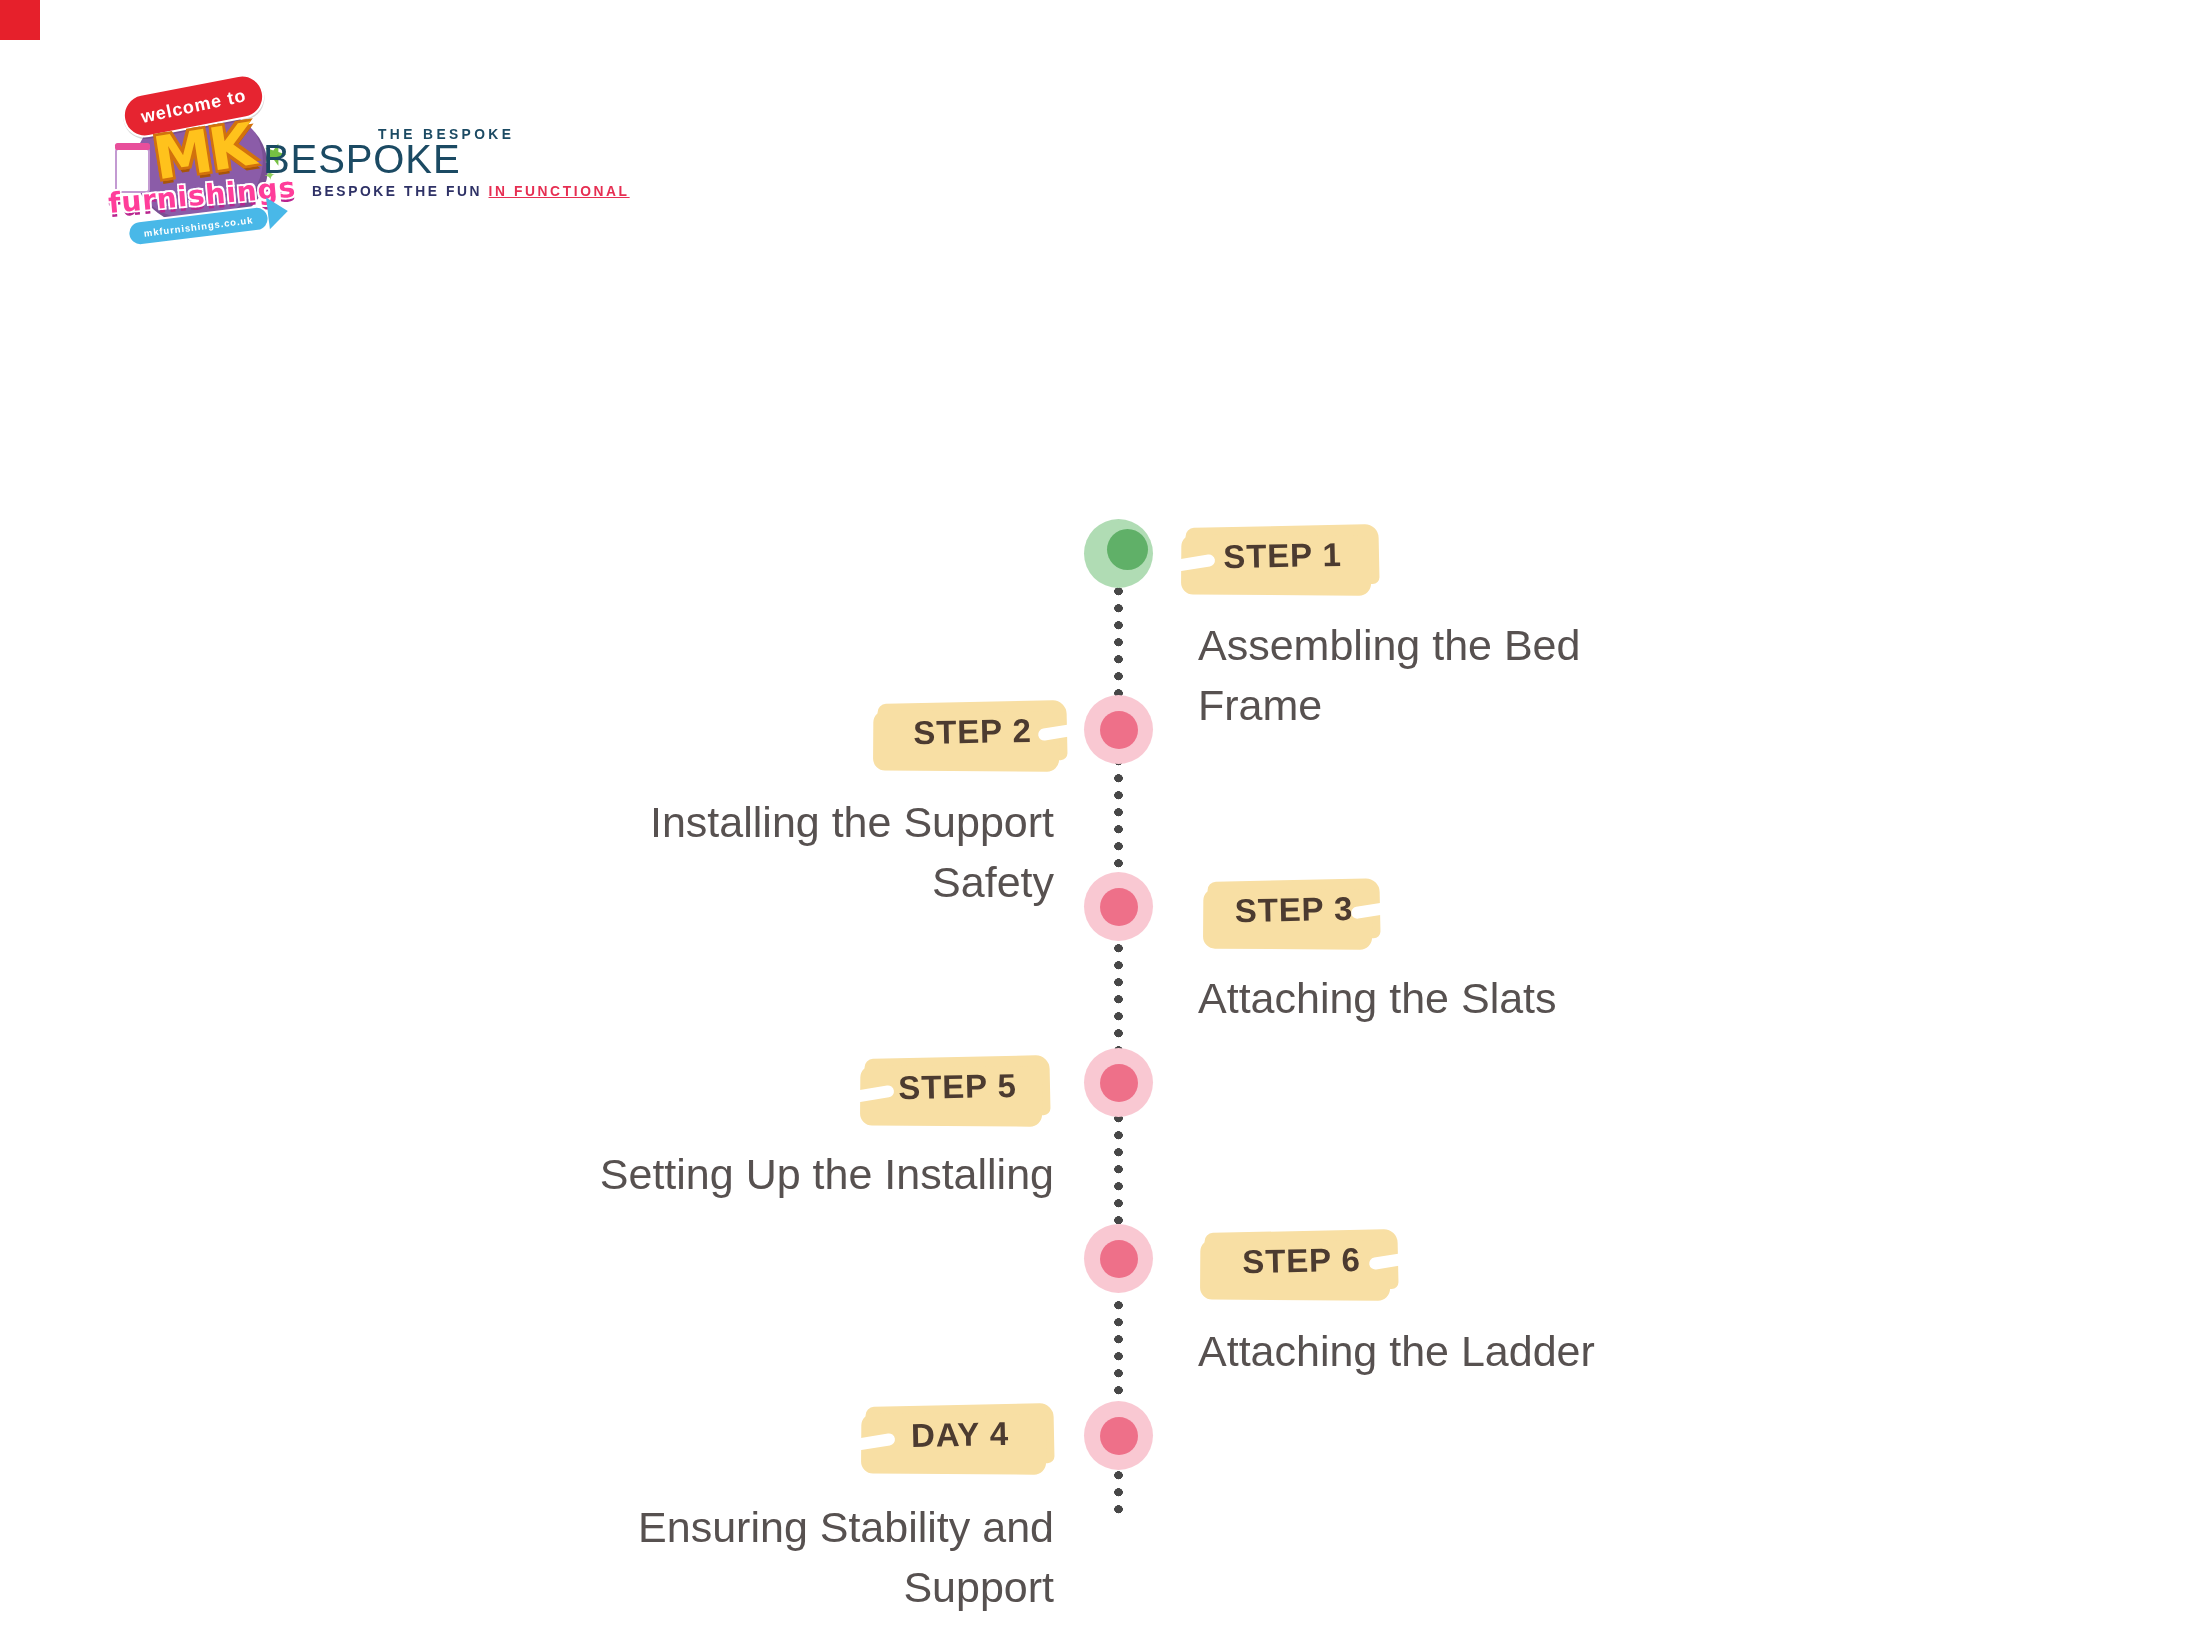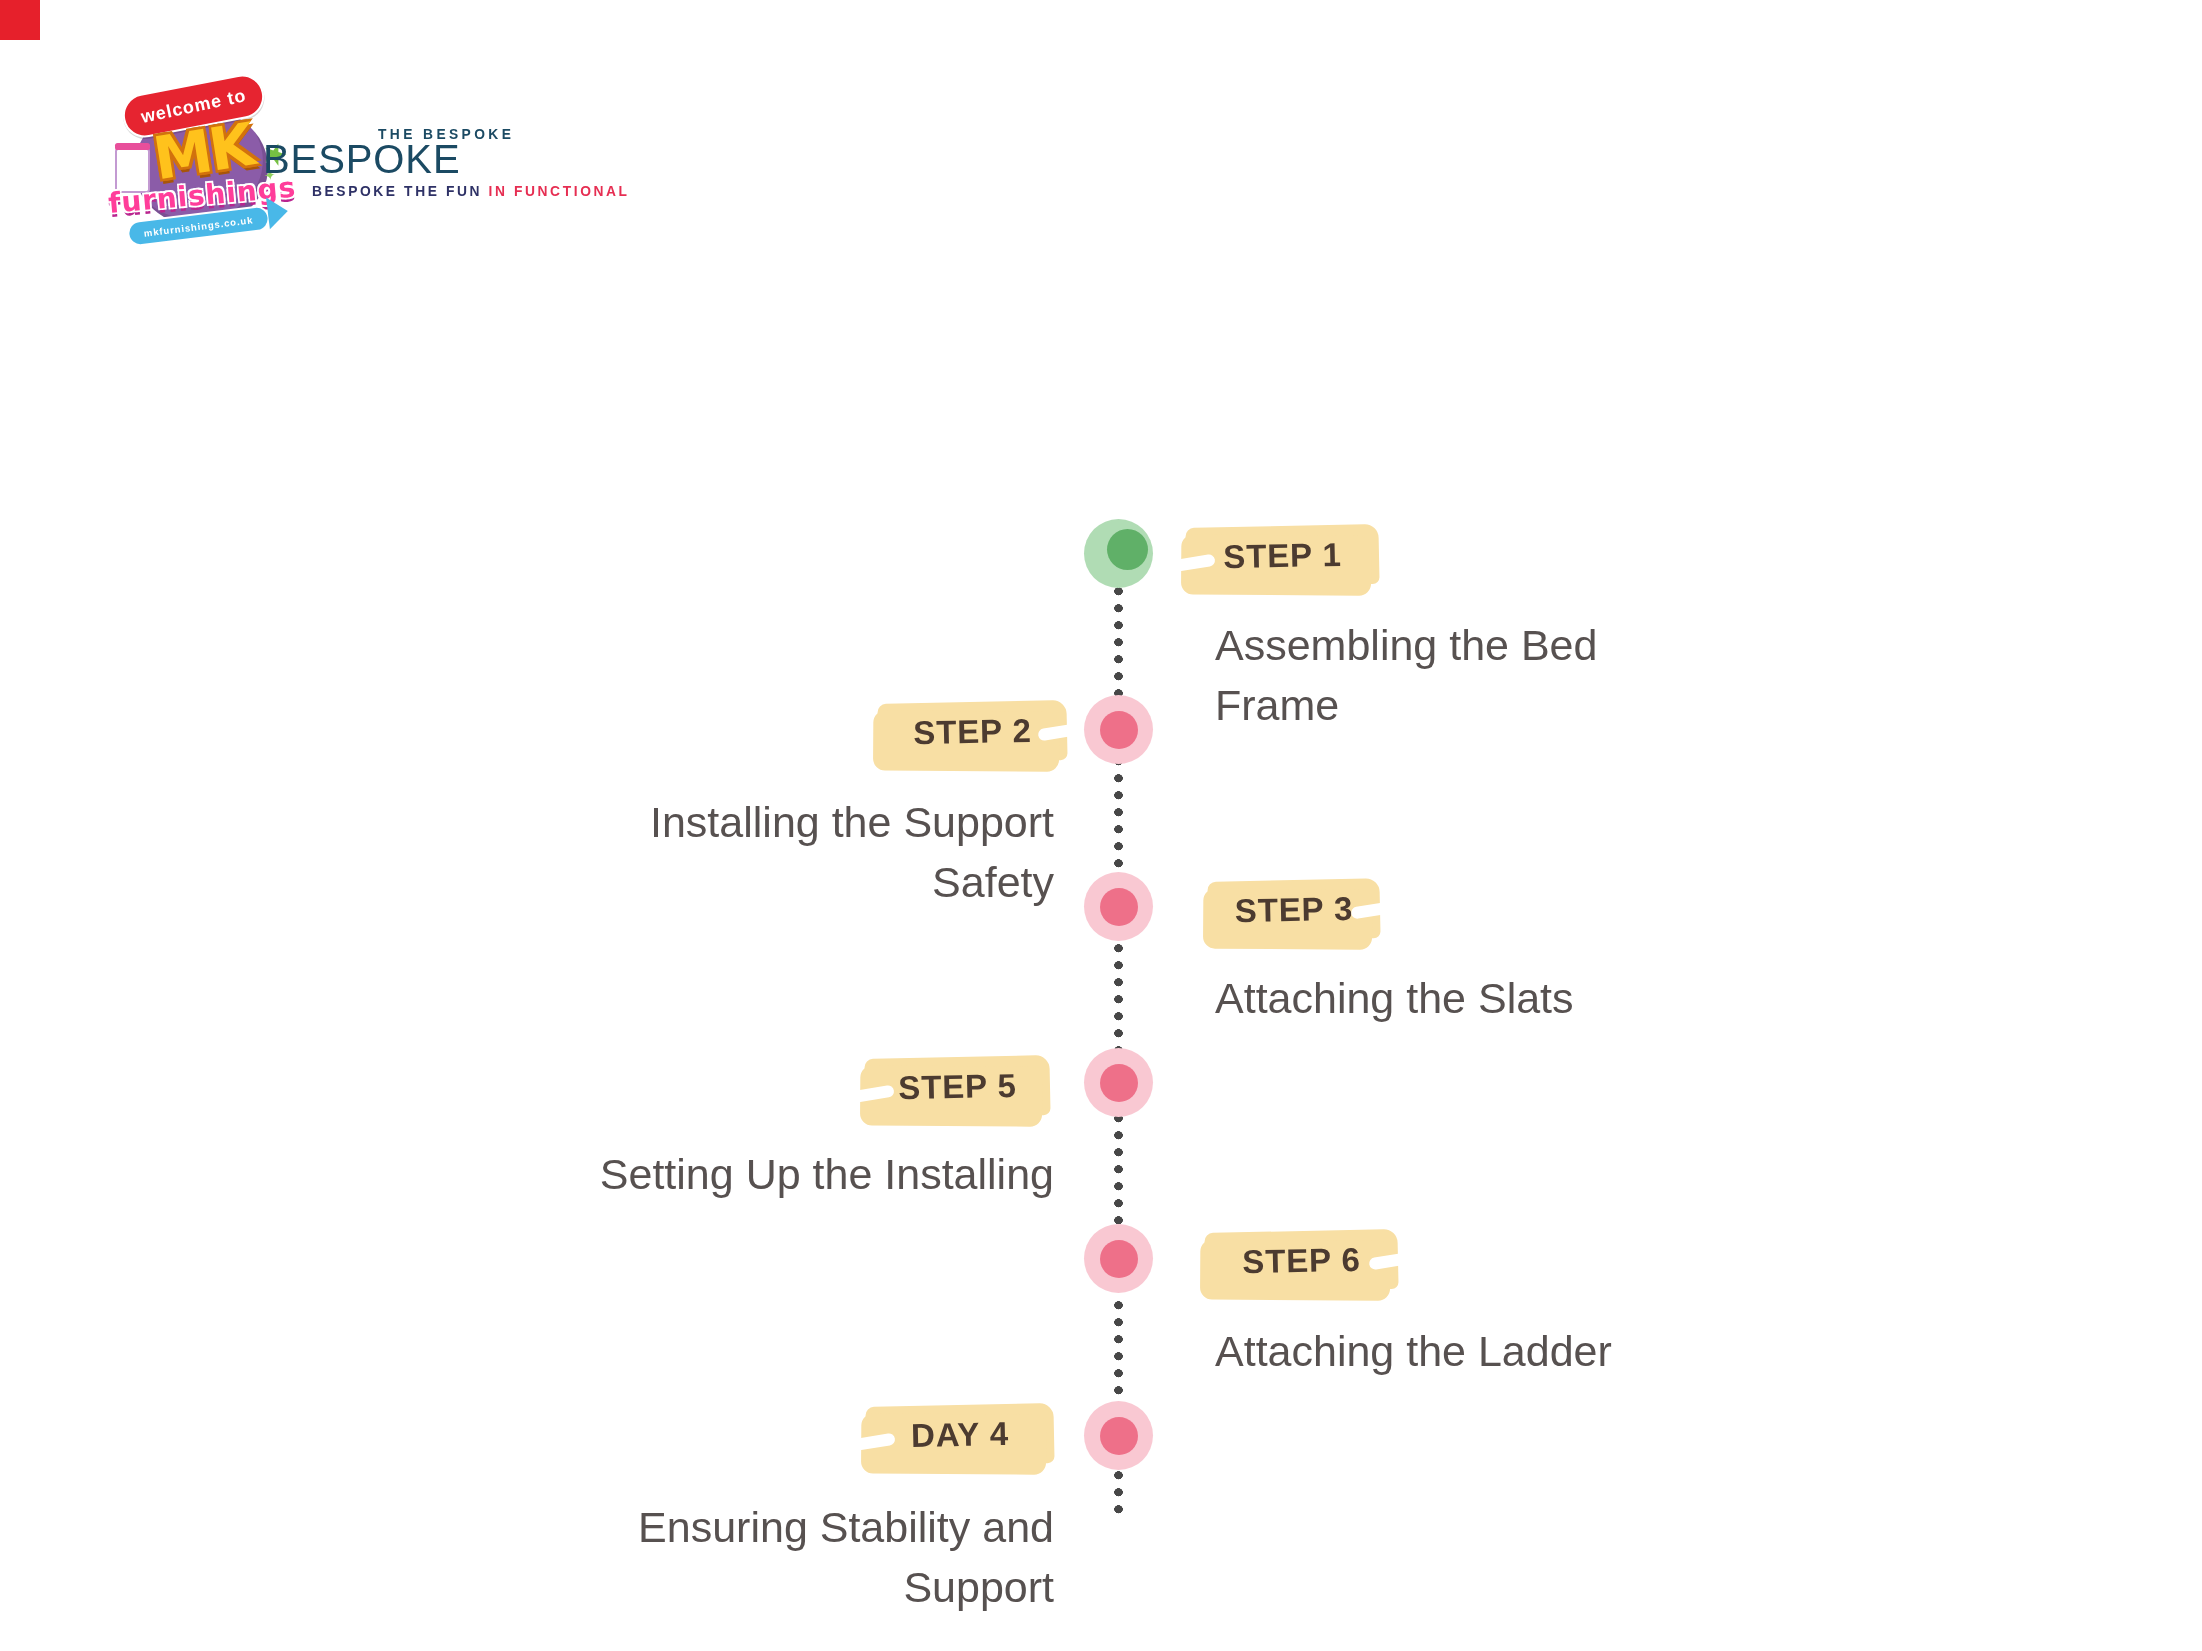--- a/index.html
+++ b/index.html
@@ -22,21 +22,21 @@
   .logo-furn { position:absolute; left:-12px; top:88px; width:182px; text-align:center; font-family:"DejaVu Sans", sans-serif; font-size:28px; font-weight:bold; color:#ff3d9a; letter-spacing:0.9px; transform:rotate(-5deg);
     text-shadow: 1.7px 1.7px 0 #ffffff, -1.7px 1.7px 0 #ffffff, 1.7px -1.7px 0 #ffffff, -1.7px -1.7px 0 #ffffff, 0 4.3px 0 #b9258f; }
   .logo-star { position:absolute; right:-8.6px; top:46px; color:#76c043; font-size:29px; transform:rotate(18deg); text-shadow:0.9px 0.9px 0 #ffffff; }
   .logo-star-small { position:absolute; right:3.4px; top:76px; color:#8fd05e; font-size:13.8px; transform:rotate(-10deg); }
   .logo-arrow { position:absolute; left:6.9px; top:122px; width:139px; height:22.4px; background:#49b8e8; border:2.6px solid #ffffff; border-radius:13px; transform:rotate(-7deg); display:flex; align-items:center; justify-content:center; }
   .logo-arrow::after { content:""; position:absolute; right:-20.6px; top:-8.6px; width:0; height:0; border-left:20.6px solid #49b8e8; border-top:16.3px solid transparent; border-bottom:16.3px solid transparent; }
   .logo-url { font-size:9.5px; color:#ffffff; font-weight:bold; letter-spacing:0.9px; }
   .lt-official { position:absolute; left:258px; top:36px; font-size:13.8px; font-weight:bold; letter-spacing:3.4px; color:#1b4a63; }
   .lt-bespoke  { position:absolute; left:143px; top:46px; font-size:40px; font-weight:normal; letter-spacing:0.9px; color:#1b4a63; }
   .lt-tagline  { position:absolute; left:192px; top:93px; font-size:13.8px; font-weight:bold; letter-spacing:2.6px; color:#2e3166; white-space:nowrap; }
-  .tag-accent { color:#e62e52; }
+  .tag-accent { color:#e62e52;text-decoration:underline; }
 
   
   .title { position:absolute; left:0; right:0; top:225px; margin:0; text-align:center; font-size:71px; line-height:103px; font-weight:bold; color:#2e2d2c; letter-spacing:0; z-index:2; }
 
   
   .tl-line { position:absolute; left:1114px; top:553px; width:8.6px; height:967px; z-index:1;
     background-image: radial-gradient(circle 4.3px at 4.3px 4.3px, #474747 3.9px, rgba(0,0,0,0) 4.3px);
     background-size: 8.6px 17px; background-repeat: repeat-y; }
 
   .dot { position:absolute; width:69px; height:69px; border-radius:50%; z-index:2; }
@@ -61,21 +61,21 @@
   .hl-text { font-size:33px; font-weight:bold; color:#4c3b30; letter-spacing:0.9px; position:relative; }
   .hl1 { left:1186px; top:526px; width:193px; height:60px; }
   .hl2 { left:878px; top:702px; width:189px; height:60px; }
   .hl3 { left:1208px; top:880px; width:172px; height:60px; }
   .hl4 { left:865px; top:1057px; width:185px; height:60px; }
   .hl5 { left:1205px; top:1231px; width:193px; height:60px; }
   .hl6 { left:866px; top:1405px; width:188px; height:60px; }
 
   
   .stitle { position:absolute; font-size:43px; color:#575150; line-height:60px; white-space:pre-line; z-index:2; }
-  .stitle.right { text-align:left;margin-left:17px; }
+  .stitle.right { text-align:left; }
   .stitle.left  { text-align:right; }
   .t1 { left:1198px; top:615px; width:533px; }
   .t2 { left:486px;  top:792px; width:568px; }
   .t3 { left:1198px; top:968px; width:602px; }
   .t4 { left:486px;  top:1144px; width:568px; }
   .t5 { left:1198px; top:1321px; width:602px; }
   .t6 { left:486px;  top:1497px; width:568px; }
 </style>
 </head>
 <body>

